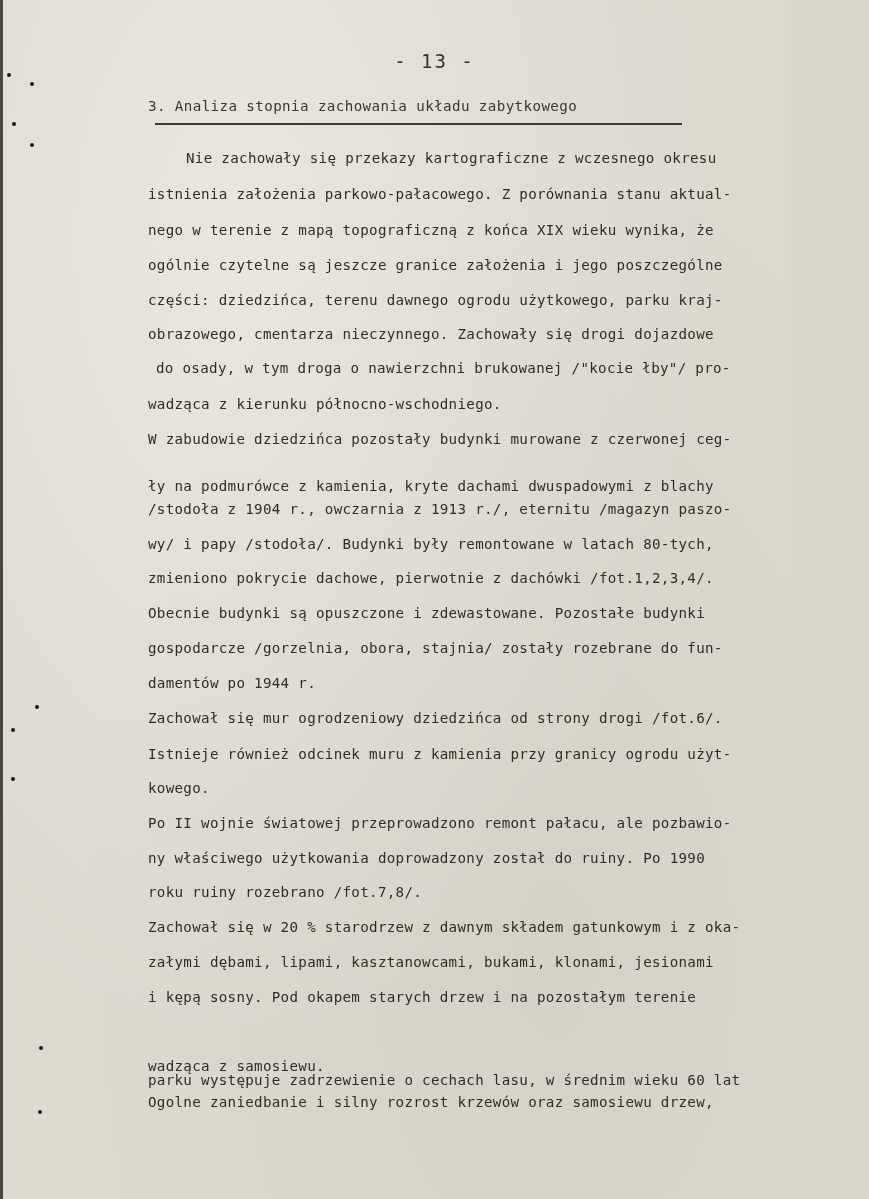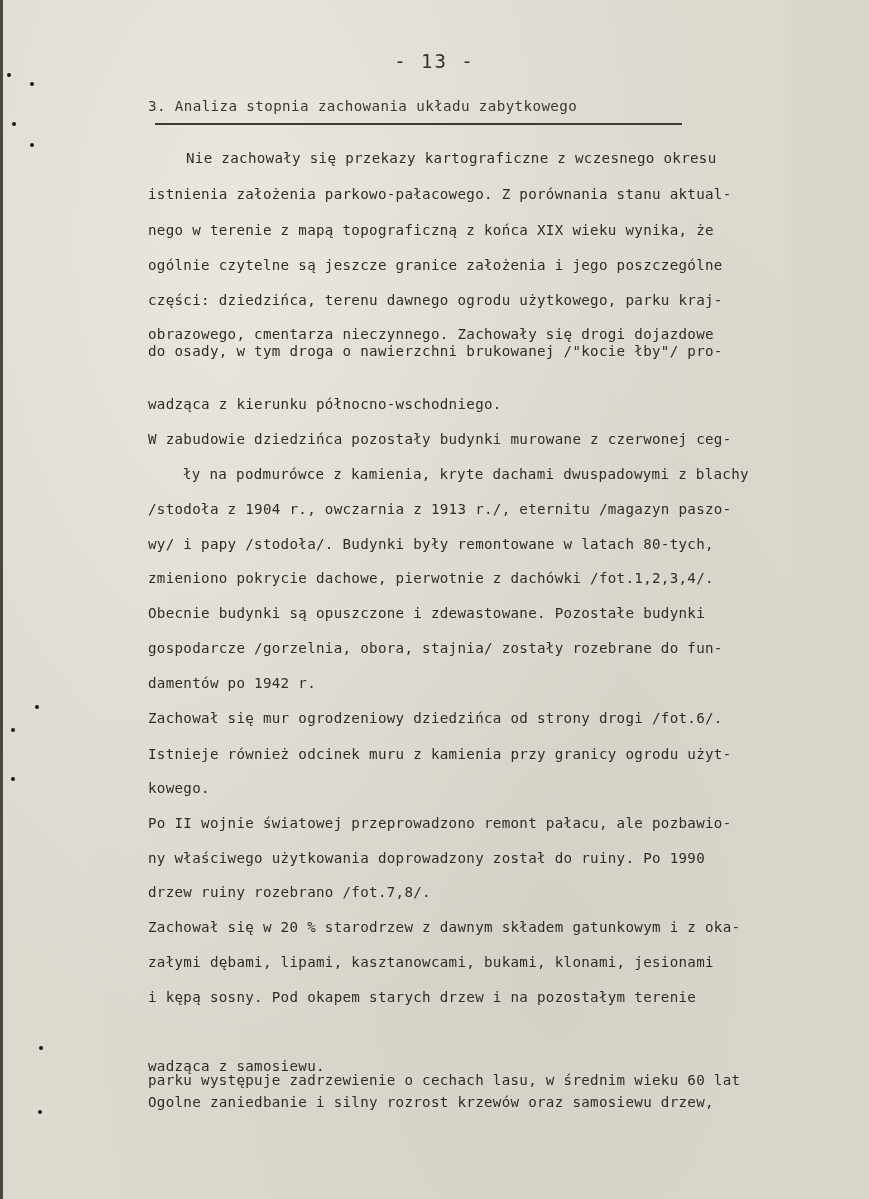--- a/index.html
+++ b/index.html
@@ -96,35 +96,35 @@
 
   <div class="section-heading">3. Analiza stopnia zachowania układu zabytkowego</div>
   <div class="heading-rule"></div>
 
   <div class="text-line indent" style="top:150px;">Nie zachowały się przekazy kartograficzne z wczesnego okresu</div>
   <div class="text-line" style="top:186px;">istnienia założenia parkowo-pałacowego. Z porównania stanu aktual-</div>
   <div class="text-line" style="top:222px;">nego w terenie z mapą topograficzną z końca XIX wieku wynika, że</div>
   <div class="text-line" style="top:257px;">ogólnie czytelne są jeszcze granice założenia i jego poszczególne</div>
   <div class="text-line" style="top:292px;">części: dziedzińca, terenu dawnego ogrodu użytkowego, parku kraj-</div>
   <div class="text-line" style="top:326px;">obrazowego, cmentarza nieczynnego. Zachowały się drogi dojazdowe</div>
-  <div class="text-line" style="top:343px;">do osady, w tym droga o nawierzchni brukowanej /"kocie łby"/ pro-</div>
+  <div class="text-line" style="top:360px;margin-left:8px;">do osady, w tym droga o nawierzchni brukowanej /"kocie łby"/ pro-</div>
   <div class="text-line" style="top:396px;">wadząca z kierunku północno-wschodniego.</div>
   <div class="text-line" style="top:431px;">W zabudowie dziedzińca pozostały budynki murowane z czerwonej ceg-</div>
-  <div class="text-line" style="top:466px;margin-left:35px;">ły na podmurówce z kamienia, kryte dachami dwuspadowymi z blachy</div>
+  <div class="text-line" style="top:478px;">ły na podmurówce z kamienia, kryte dachami dwuspadowymi z blachy</div>
   <div class="text-line" style="top:501px;">/stodoła z 1904 r., owczarnia z 1913 r./, eternitu /magazyn paszo-</div>
   <div class="text-line" style="top:536px;">wy/ i papy /stodoła/. Budynki były remontowane w latach 80-tych,</div>
   <div class="text-line" style="top:570px;">zmieniono pokrycie dachowe, pierwotnie z dachówki /fot.1,2,3,4/.</div>
   <div class="text-line" style="top:605px;">Obecnie budynki są opuszczone i zdewastowane. Pozostałe budynki</div>
   <div class="text-line" style="top:640px;">gospodarcze /gorzelnia, obora, stajnia/ zostały rozebrane do fun-</div>
-  <div class="text-line" style="top:675px;">damentów po 1942 r.</div>
+  <div class="text-line" style="top:675px;">damentów po 1944 r.</div>
   <div class="text-line" style="top:710px;">Zachował się mur ogrodzeniowy dziedzińca od strony drogi /fot.6/.</div>
   <div class="text-line" style="top:746px;">Istnieje również odcinek muru z kamienia przy granicy ogrodu użyt-</div>
   <div class="text-line" style="top:780px;">kowego.</div>
   <div class="text-line" style="top:815px;">Po II wojnie światowej przeprowadzono remont pałacu, ale pozbawio-</div>
   <div class="text-line" style="top:850px;">ny właściwego użytkowania doprowadzony został do ruiny. Po 1990</div>
-  <div class="text-line" style="top:884px;">drzew ruiny rozebrano /fot.7,8/.</div>
+  <div class="text-line" style="top:884px;">roku ruiny rozebrano /fot.7,8/.</div>
   <div class="text-line" style="top:919px;">Zachował się w 20 % starodrzew z dawnym składem gatunkowym i z oka-</div>
   <div class="text-line" style="top:954px;">załymi dębami, lipami, kasztanowcami, bukami, klonami, jesionami</div>
   <div class="text-line" style="top:989px;">i kępą sosny. Pod okapem starych drzew i na pozostałym terenie</div>
   <div class="text-line" style="top:1072px;text-align:center;">parku występuje zadrzewienie o cechach lasu, w średnim wieku 60 lat</div>
   <div class="text-line" style="top:1058px;">wadząca z samosiewu.</div>
   <div class="text-line" style="top:1094px;">Ogolne zaniedbanie i silny rozrost krzewów oraz samosiewu drzew,</div>
 </div>
 
 </body></html>

